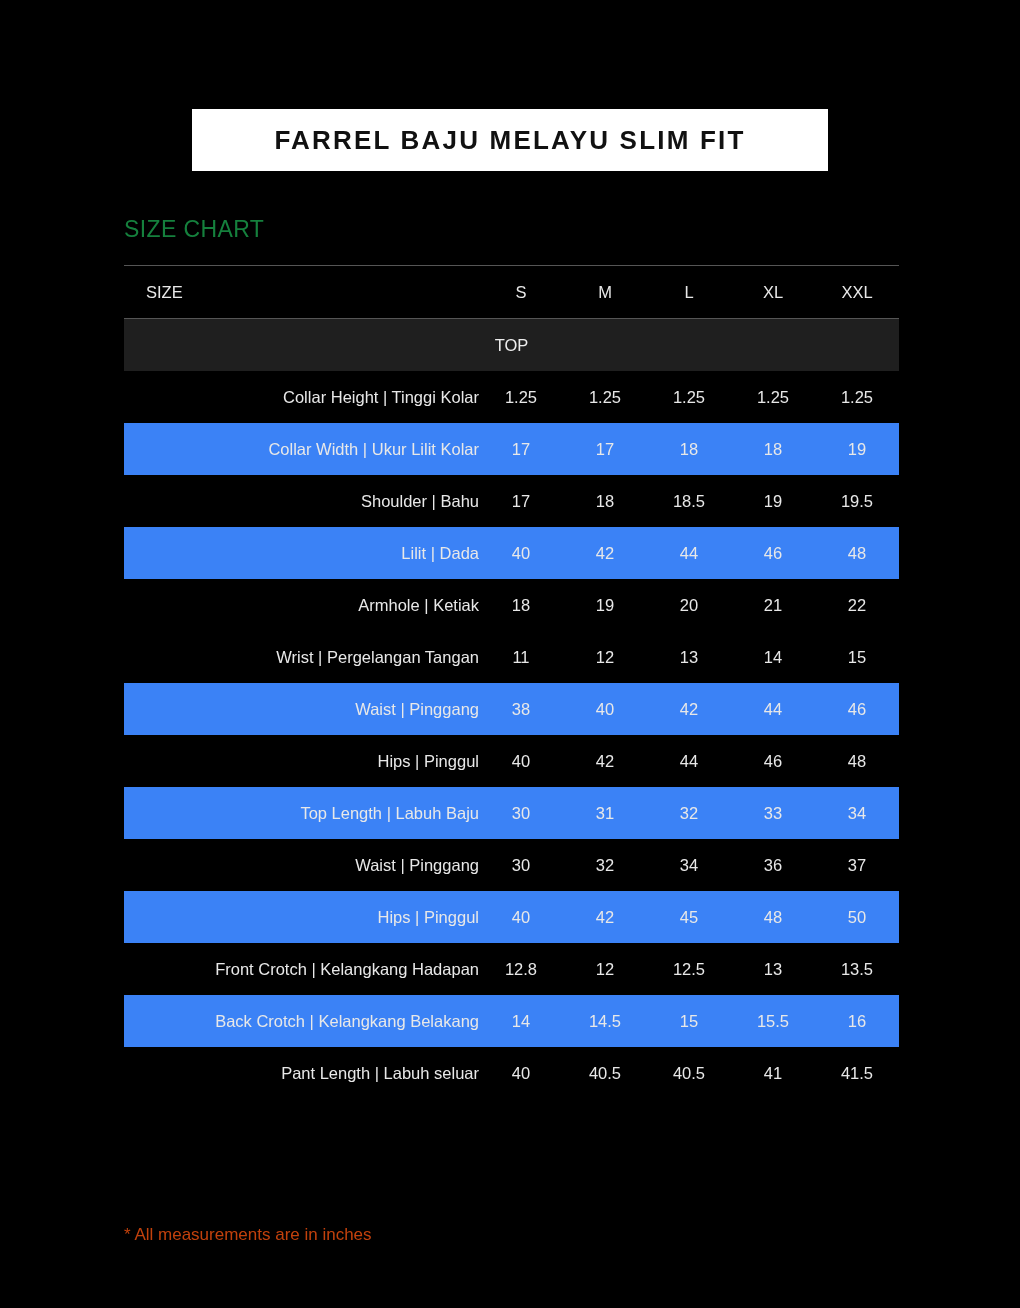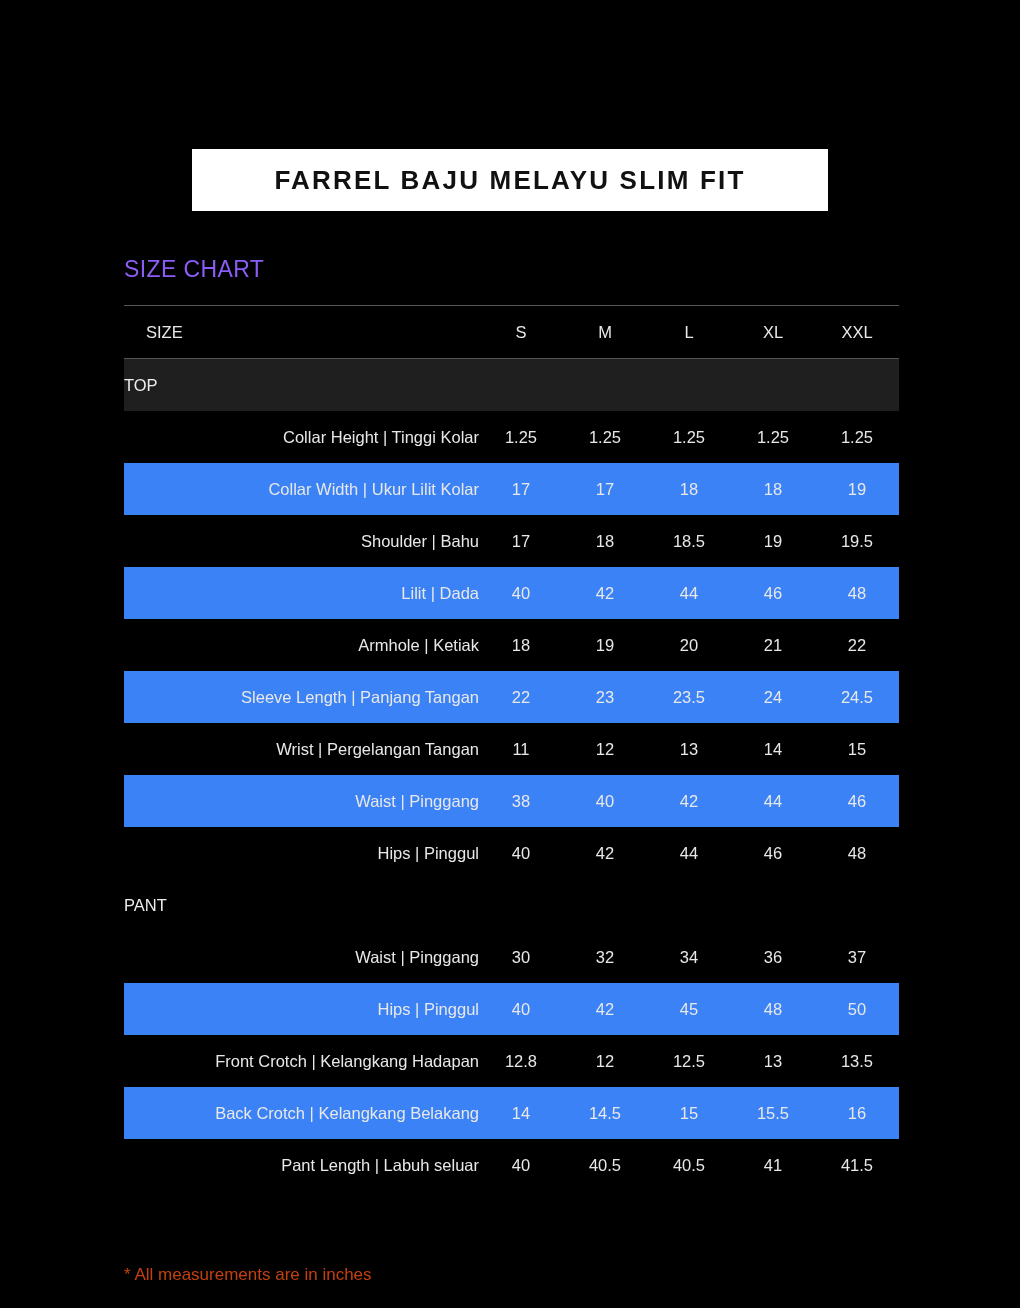--- a/index.html
+++ b/index.html
@@ -13,21 +13,20 @@
     font-family: "Liberation Sans", sans-serif;
     color: #ffffff;
     position: relative;
     overflow: hidden;
   }
   .page {
     width: 1020px;
     height: 1136px;
     position: relative;
     background: #000000;
-    margin-top: 40px;
   }
   .title-banner {
     position: absolute;
     left: 192px;
     top: 109px;
     width: 636px;
     height: 62px;
     background: #ffffff;
     display: flex;
     align-items: center;
@@ -39,21 +38,21 @@
     font-weight: bold;
     letter-spacing: 2.2px;
     text-align: center;
     font-family: "Liberation Sans", sans-serif;
   }
   .section-heading {
     position: absolute;
     left: 124px;
     top: 216px;
     font-size: 23px;
-    color: #8b5cf6;
+    color: #15803d;
     letter-spacing: 0.4px;
     font-weight: normal;
   }
   .table-wrap {
     position: absolute;
     left: 124px;
     top: 265px;
     width: 775px;
   }
   table.size-chart {
@@ -78,20 +77,21 @@
     color: #e8e8e8;
   }
   tr.header-row th.label-cell {
     text-align: left;
     padding-left: 22px;
   }
   tr.header-row th.size-cell {
     text-align: center;
   }
   tr.group-row td {
+    text-align: center;
     background: #1f1f1f;
     font-size: 16.5px;
     color: #ededed;
   }
   tr.group-row.no-fill td {
     background: #000000;
   }
   td.label-cell {
     text-align: right;
     padding-left: 22px;
@@ -181,28 +181,20 @@
           <td class="size-cell">48</td>
         </tr>
         <tr>
           <td class="label-cell">Armhole | Ketiak</td>
           <td class="size-cell">18</td>
           <td class="size-cell">19</td>
           <td class="size-cell">20</td>
           <td class="size-cell">21</td>
           <td class="size-cell">22</td>
         </tr>
-        <tr class="zebra">
-          <td class="label-cell">Sleeve Length | Panjang Tangan</td>
-          <td class="size-cell">22</td>
-          <td class="size-cell">23</td>
-          <td class="size-cell">23.5</td>
-          <td class="size-cell">24</td>
-          <td class="size-cell">24.5</td>
-        </tr>
         <tr>
           <td class="label-cell">Wrist | Pergelangan Tangan</td>
           <td class="size-cell">11</td>
           <td class="size-cell">12</td>
           <td class="size-cell">13</td>
           <td class="size-cell">14</td>
           <td class="size-cell">15</td>
         </tr>
         <tr class="zebra">
           <td class="label-cell">Waist | Pinggang</td>
@@ -213,24 +205,29 @@
           <td class="size-cell">46</td>
         </tr>
         <tr>
           <td class="label-cell">Hips | Pinggul</td>
           <td class="size-cell">40</td>
           <td class="size-cell">42</td>
           <td class="size-cell">44</td>
           <td class="size-cell">46</td>
           <td class="size-cell">48</td>
         </tr>
-
-        <tr class="group-row no-fill">
-          <td colspan="6">PANT</td>
-        </tr>
+        <tr class="zebra">
+          <td class="label-cell">Top Length | Labuh Baju</td>
+          <td class="size-cell">30</td>
+          <td class="size-cell">31</td>
+          <td class="size-cell">32</td>
+          <td class="size-cell">33</td>
+          <td class="size-cell">34</td>
+        </tr>
+
         <tr>
           <td class="label-cell">Waist | Pinggang</td>
           <td class="size-cell">30</td>
           <td class="size-cell">32</td>
           <td class="size-cell">34</td>
           <td class="size-cell">36</td>
           <td class="size-cell">37</td>
         </tr>
         <tr class="zebra">
           <td class="label-cell">Hips | Pinggul</td>

